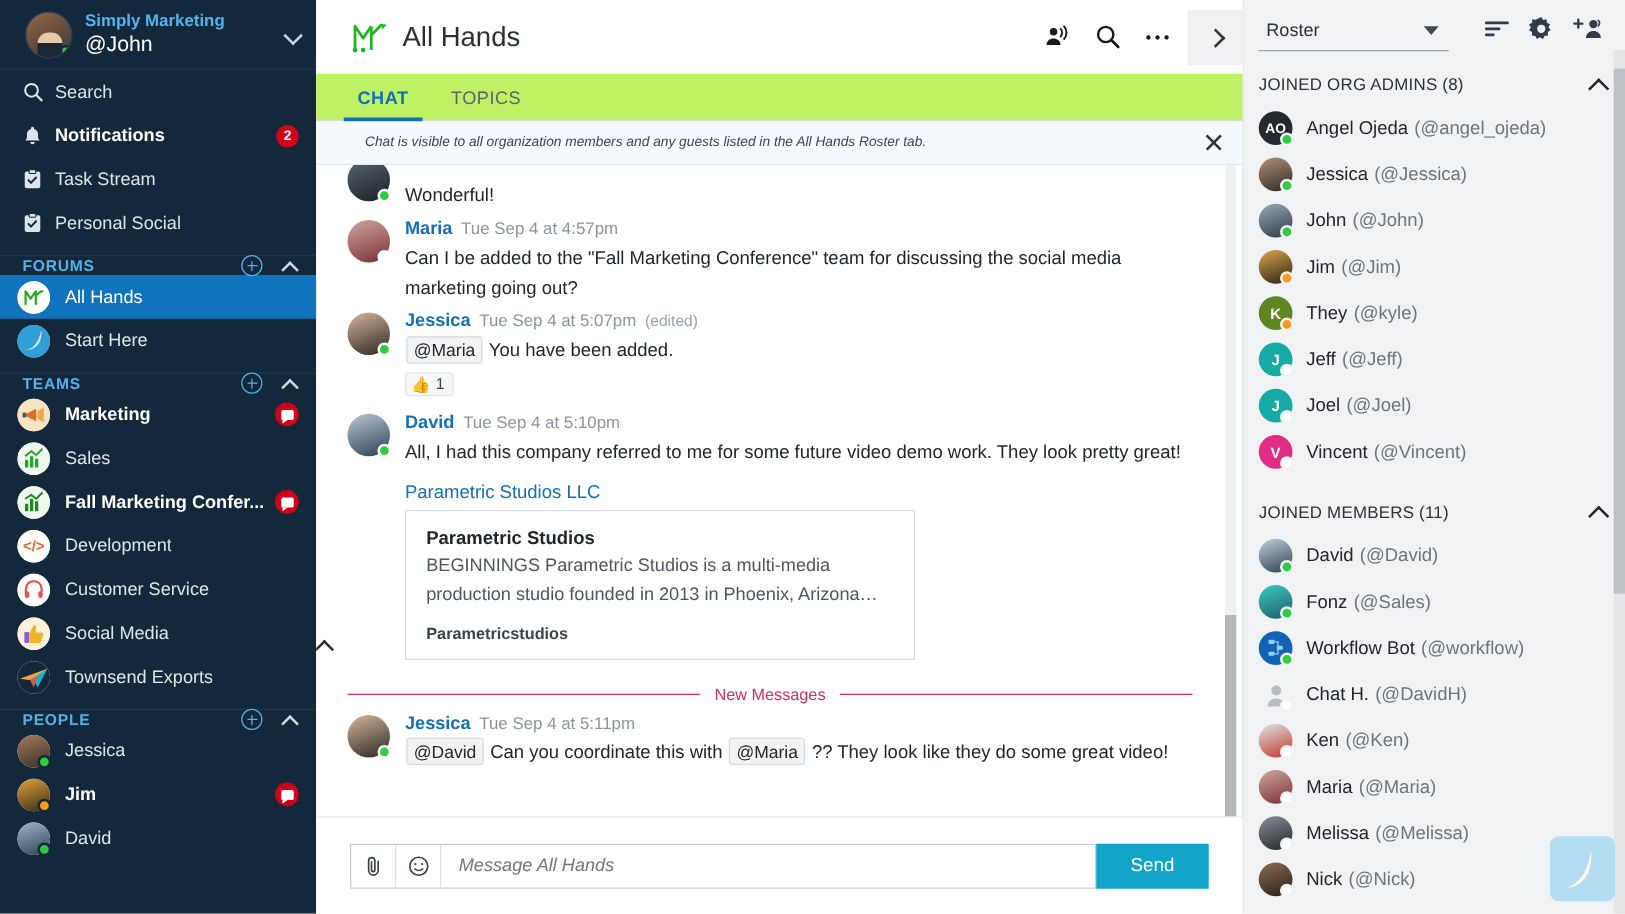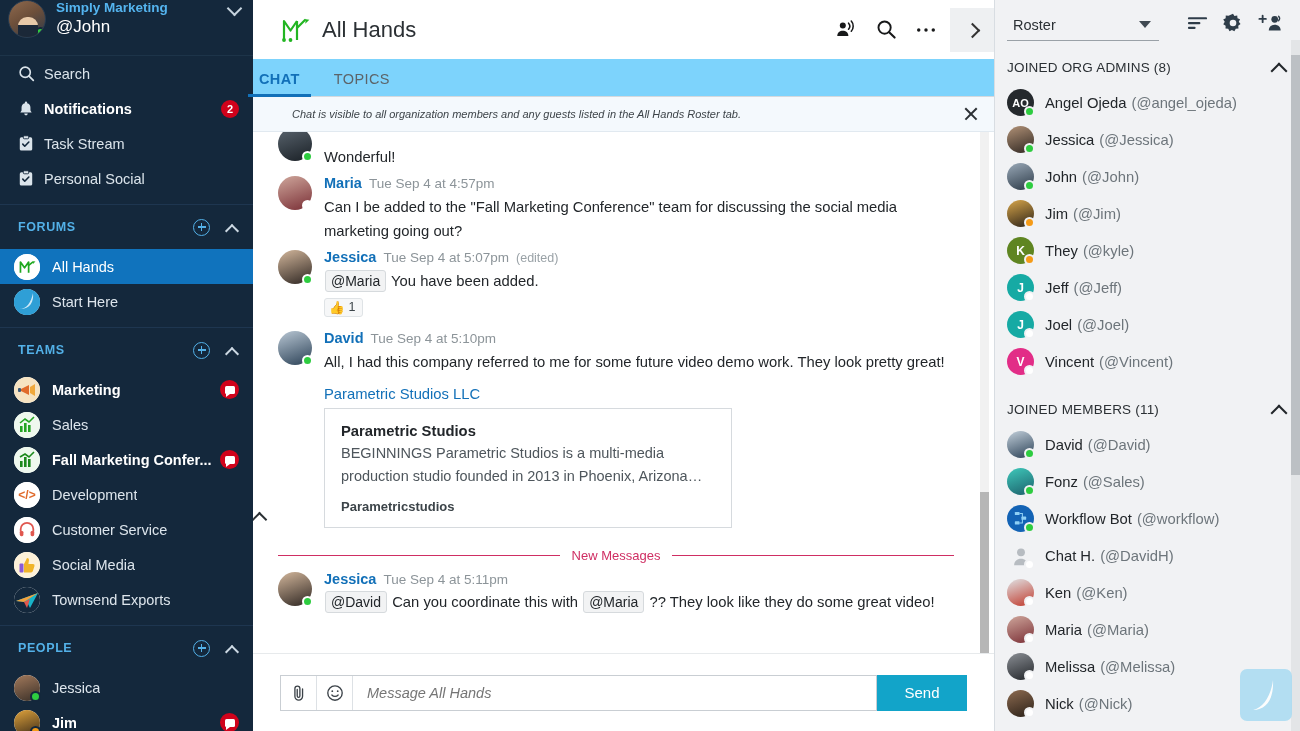--- a/index.html
+++ b/index.html
@@ -13,22 +13,22 @@
 
   
   .sidebar {
     width: 253px; min-width: 253px; height: 731px;
     background: #14283c;
     color: #dfe6ec;
     overflow: hidden;
     position: relative;
   }
   .org-row {
-    display: flex; align-items: flex-start;
-    height: 56px; padding: 0 10px 0 8px;
+    display: flex; align-items: center;
+    height: 56px; padding: 0 10px 0 20px;
     border-bottom: 1px solid #1d3449;
   }
   .org-avatar {
     width: 38px; height: 38px; border-radius: 50%;
     position: relative; flex: 0 0 38px;
     background: linear-gradient(150deg,#8f6a4e 0%, #6d4f3a 45%, #2d3a4a 100%);
     border: 1px solid #2a3d52;
     overflow: hidden;
   }
   .org-avatar::after {
@@ -77,21 +77,21 @@
   .badge-chat span {
     display:block; width:10px; height:8px; background:#fff; border-radius:1.5px;
     position: relative;
   }
   .badge-chat span::after{
     content:""; position:absolute; left:1px; bottom:-3px;
     border-left:4px solid #fff; border-bottom:3px solid transparent;
   }
   .sec-head {
     display: flex; align-items: center;
-    height: 45px; margin-top: 8px; padding: 0 14px 0 18px;
+    height: 16px; margin-top: 8px; padding: 0 14px 0 18px;
     font-size: 12.5px; font-weight: bold; letter-spacing: .6px;
     color: #53b1e8; text-transform: uppercase;
     border-top: 1px solid #1e3650;
   }
   .sec-head .sp { flex: 1; }
   .plus-circle {
     width: 17px; height: 17px; border-radius: 50%;
     border: 1.6px solid #53b1e8; position: relative; margin-right: 16px;
   }
   .plus-circle::before, .plus-circle::after {
@@ -146,22 +146,22 @@
     margin-left: 4px;
   }
   .chev-right { width: 16px; height: 16px; position: relative; }
   .chev-right::before {
     content:""; position:absolute; left:3px; top:3px; width:9px; height:9px;
     border-right: 2.2px solid #333; border-top: 2.2px solid #333;
     transform: rotate(45deg);
   }
   .tabs {
     display: flex; align-items: flex-end; height: 38px;
-    border-bottom: 1px solid #d4d9de;
-    background: #7dd3fc;
+    padding-left: 27px; border-bottom: 1px solid #d4d9de;
+    background: #bef264;
   }
   .tab {
     font-size: 14.5px; letter-spacing: .4px;
     color: #5c6469; padding: 0 6px 9px 6px; margin-right: 22px;
     position: relative;
   }
   .tab.active { color: #1270b8; font-weight: bold; }
   .tab.active::after {
     content:""; position:absolute; left:-5px; right:-5px; bottom:-1px;
     height: 3px; background: #1270b8;

